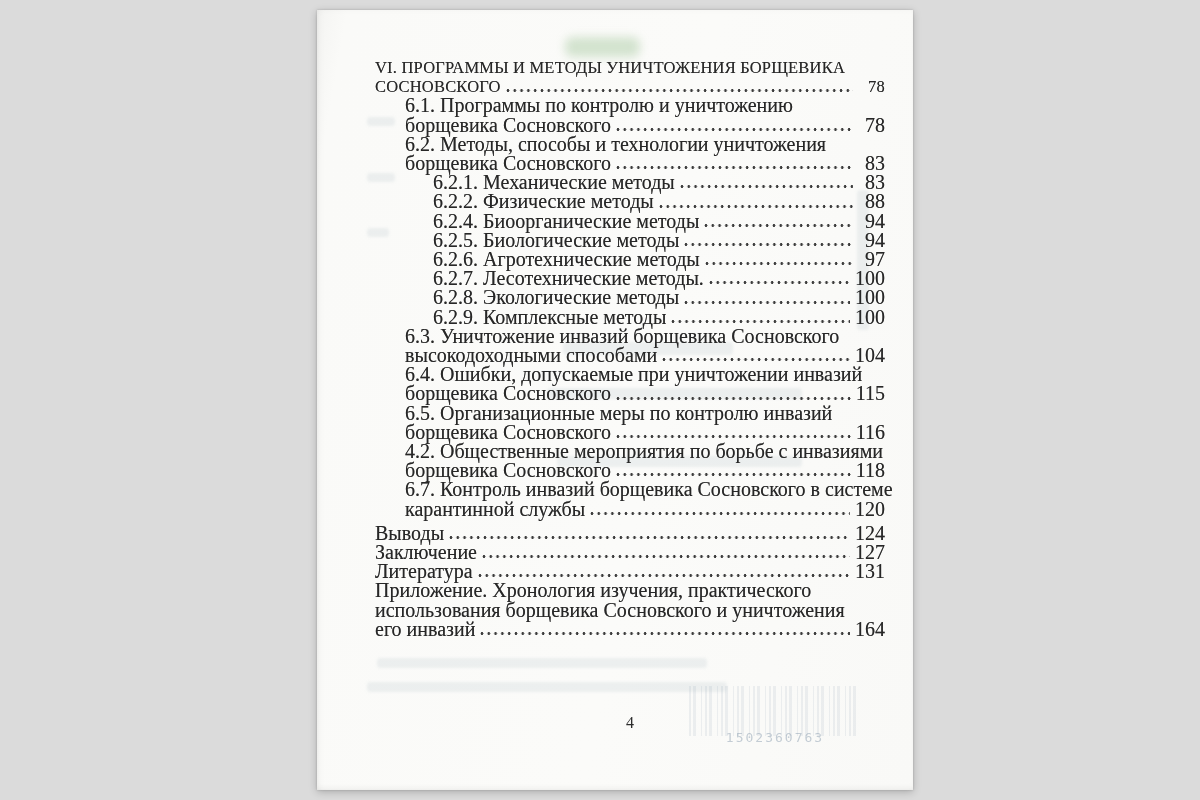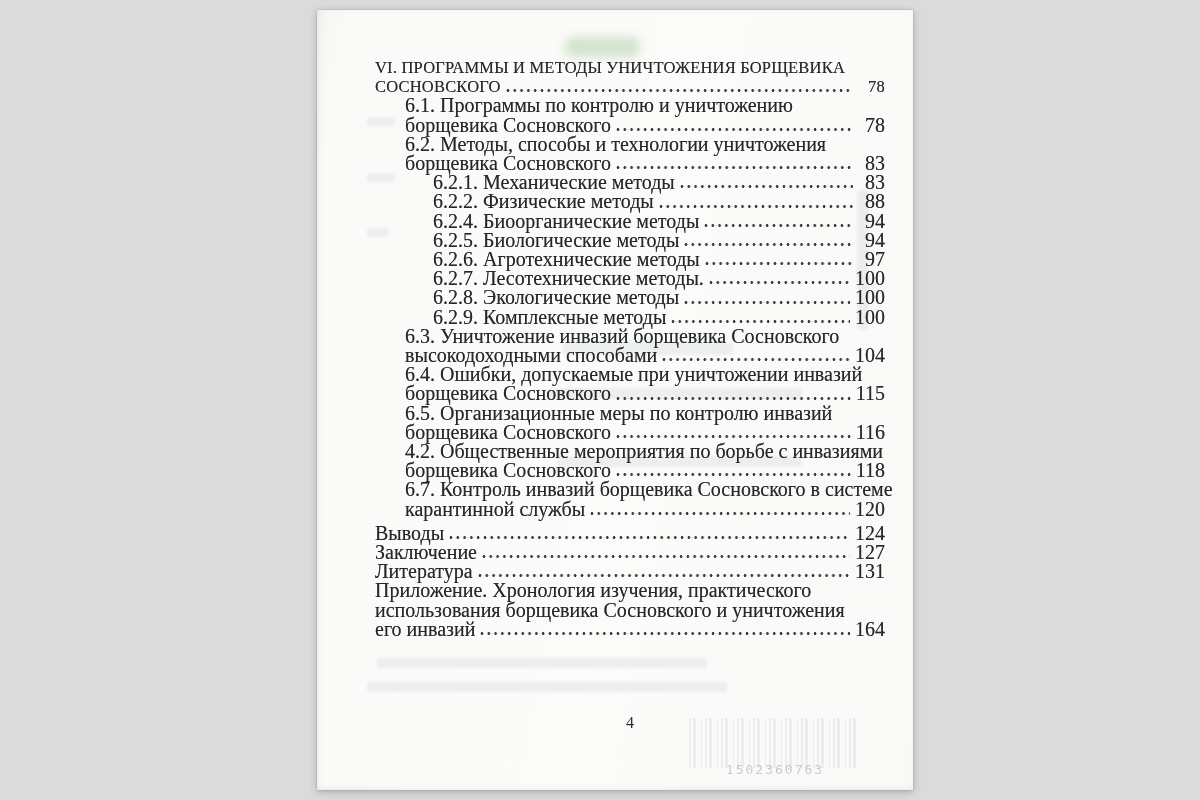--- a/index.html
+++ b/index.html
@@ -80,21 +80,21 @@
     filter: blur(5px);
   }
   .smudge {
     position: absolute;
     background: rgba(122,144,166,0.11);
     border-radius: 3px;
     filter: blur(1.6px);
   }
   .barcode {
     position: absolute;
-    left: 372px; top: 708px;
+    left: 372px; top: 676px;
     width: 172px; height: 62px;
   }
   .barcode .bars {
     position: absolute;
     left: 0; top: 0; right: 0;
     height: 50px;
     background: repeating-linear-gradient(90deg,
       rgba(128,148,168,0.45) 0px, rgba(128,148,168,0.45) 2px,
       rgba(0,0,0,0) 2px, rgba(0,0,0,0) 4px,
       rgba(128,148,168,0.45) 4px, rgba(128,148,168,0.45) 7px,

